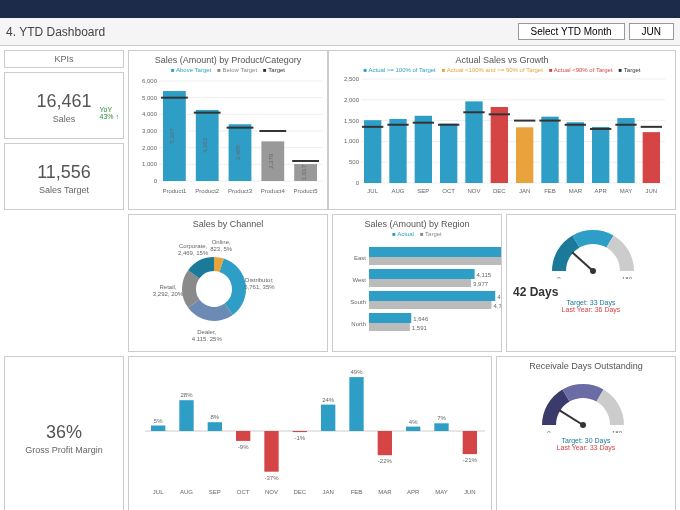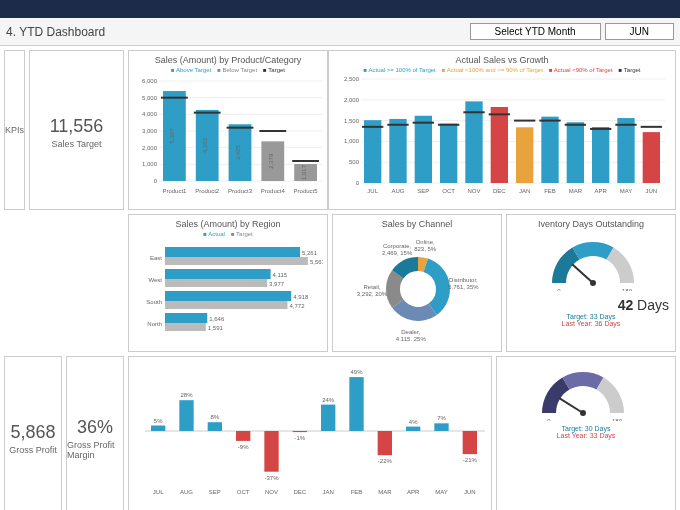--- a/index.html
+++ b/index.html
@@ -1,55 +1,60 @@
 <!DOCTYPE html>
 <html><head>
 <meta charset="utf-8">
 <style>
   * { box-sizing: border-box; margin: 0; padding: 0; }
   html, body { width: 680px; height: 510px; font-family: Arial, sans-serif; background: #fff; color: #333; }
   .topbar { height: 18px; background: #1c2b4a; }
   .header { height: 28px; border-bottom: 1px solid #ccc; display: flex; align-items: center; padding: 0 6px; background: #f5f5f5; }
   .header .title { font-size: 12px; color: #444; flex: 1; }
-  .header .btn { font-size: 10px; padding: 2px 24px; border: 1px solid #999; background: #fff; margin-left: 4px; cursor: pointer; }
+  .header .btn { font-size: 10px; padding: 2px 12px; border: 1px solid #999; background: #fff; margin-left: 4px; cursor: pointer; }
   .grid { display: grid; grid-template-columns: 120px 1fr; grid-template-rows: 160px 138px 160px; gap: 4px; padding: 4px; height: 464px; }
   .panel { border: 1px solid #ccc; background: #fff; padding: 4px 6px; overflow: hidden; position: relative; }
-  .kpi-col { display: flex; flex-direction: row; gap: 4px; }
+  .kpi-col { display: flex; flex-direction: column; gap: 4px; }
   .kpi-box { border: 1px solid #ccc; flex: 1; display: flex; flex-direction: column; align-items: center; justify-content: center; position: relative; }
   .kpi-title { font-size: 9px; color: #666; border-bottom: 1px solid #ccc; width: 100%; text-align: center; padding: 2px 0; }
   .kpi-val { font-size: 18px; font-weight: 400; color: #555; margin-top: 4px; }
   .kpi-label { font-size: 9px; color: #666; margin-top: 2px; }
   .kpi-yoy { position: absolute; right: 4px; top: 50%; font-size: 7px; color: #2d8a3e; }
   .section-title { font-size: 9px; color: #555; text-align: center; margin-bottom: 2px; }
   .row2 { display: grid; grid-template-columns: 200px 1fr; gap: 0; }
   .row3 { display: grid; grid-template-columns: 200px 170px 1fr; gap: 4px; }
   .row4 { display: grid; grid-template-columns: 1fr 180px; gap: 4px; }
   svg text { font-size: 6px; fill: #666; }
   .legend { font-size: 6px; color: #555; display: flex; gap: 6px; justify-content: center; margin-bottom: 2px; flex-wrap: wrap; }
   .legend span::before { content: "■ "; }
-  .gauge-label { font-size: 14px; text-align: right; margin-top: 2px; }
+  .gauge-label { font-size: 12px; text-align: left; margin-top: 2px; font-weight: bold; }
   .gauge-sub { font-size: 7px; text-align: center; }
   .donut-center { font-size: 10px; font-weight: bold; fill: #333; text-anchor: middle; }
 </style>
 </head>
 <body>
 
 <div class="topbar"></div>
 
 <div class="header">
   <div class="title">4. YTD Dashboard</div>
   <button class="btn">Select YTD Month</button>
   <button class="btn">JUN</button>
 </div>
 
 <div class="grid">
 
   <div class="kpi-col">
     <div class="kpi-box" style="flex:0 0 18px;">
       <div class="kpi-title" style="border:none">KPIs</div>
+    </div>
+    <div class="kpi-box">
+      <div class="kpi-val">16,461</div>
+      <div class="kpi-yoy"><span>YoY</span><br><span>43% ↑</span></div>
+      <div class="kpi-label">Sales</div>
     </div>
     <div class="kpi-box">
       <div class="kpi-val">11,556</div>
       <div class="kpi-label">Sales Target</div>
     </div>
   </div>
 
   <div class="row2">
     <div class="panel">
       <div class="section-title">Sales (Amount) by Product/Category</div>
@@ -154,20 +159,40 @@
           <text x="316.3333333333333" y="118" text-anchor="middle">JUN</text>
         </svg>
     </div>
   </div>
 
   <div class="kpi-col">
   </div>
 
   <div class="row3">
     <div class="panel">
+      <div class="section-title">Sales by Channel</div>
+      <svg width="158" height="110" id="svg-channel">
+          <path d="M79,26 A32,32 0 0 1 88.88854381999832,27.566191478555087 L84.56230589874906,40.880982706687234 A18,18 0 0 0 79,40 Z" fill="#e8a33d"></path>
+          <text x="86.19598539185063" y="12.566336332623663" text-anchor="middle">Online,</text>
+          <text x="86.19598539185063" y="19.566336332623663" text-anchor="middle">823, 5%</text>
+          <path d="M88.88854381999832,27.566191478555087 A32,32 0 0 1 97.80912807335915,83.88854381999832 L89.58013454126451,72.56230589874906 A18,18 0 0 0 84.56230589874906,40.880982706687234 Z" fill="#2e9ec7"></path>
+          <text x="124.43366366737634" y="50.80401460814938" text-anchor="middle">Distributor,</text>
+          <text x="124.43366366737634" y="57.80401460814938" text-anchor="middle">5,761, 35%</text>
+          <path d="M97.80912807335915,83.88854381999832 A32,32 0 0 1 53.11145618000168,76.80912807335915 L64.43769410125094,68.58013454126451 A18,18 0 0 0 89.58013454126451,72.56230589874906 Z" fill="#6b8bb5"></path>
+          <text x="71.80401460814937" y="103.43366366737632" text-anchor="middle">Dealer,</text>
+          <text x="71.80401460814937" y="110.43366366737632" text-anchor="middle">4,115, 25%</text>
+          <path d="M53.11145618000168,76.80912807335915 A32,32 0 0 1 53.11145618000168,39.19087192664087 L64.43769410125094,47.41986545873549 A18,18 0 0 0 64.43769410125094,68.58013454126451 Z" fill="#8a8a8a"></path>
+          <text x="33" y="58.00000000000001" text-anchor="middle">Retail,</text>
+          <text x="33" y="65" text-anchor="middle">3,292, 20%</text>
+          <path d="M53.11145618000168,39.19087192664087 A32,32 0 0 1 79,26 L79,40 A18,18 0 0 0 64.43769410125094,47.41986545873549 Z" fill="#1b7a99"></path>
+          <text x="58.11643701198084" y="17.01369988733508" text-anchor="middle">Corporate,</text>
+          <text x="58.11643701198084" y="24.01369988733508" text-anchor="middle">2,469, 15%</text>
+        </svg>
+    </div>
+    <div class="panel">
       <div class="section-title">Sales (Amount) by Region</div>
       <div class="legend">
         <span style="color:#2e9ec7">Actual</span>
         <span style="color:#888">Target</span>
       </div>
       <svg width="188" height="100" id="svg-region">
           <rect x="30" y="8" width="135.03233333333333" height="10" fill="#2e9ec7"></rect>
           <rect x="30" y="18" width="142.88633333333334" height="8" fill="#bbb"></rect>
           <text x="167.03233333333333" y="16">5,261</text>
           <text x="174.88633333333334" y="25">5,567</text>
@@ -183,61 +208,36 @@
           <text x="154.48133333333334" y="69">4,772</text>
           <text x="27" y="65" text-anchor="end">South</text>
           <rect x="30" y="74" width="42.24733333333333" height="10" fill="#2e9ec7"></rect>
           <rect x="30" y="84" width="40.83566666666667" height="8" fill="#bbb"></rect>
           <text x="74.24733333333333" y="82">1,646</text>
           <text x="72.83566666666667" y="91">1,591</text>
           <text x="27" y="87" text-anchor="end">North</text>
         </svg>
     </div>
     <div class="panel">
-      <div class="section-title">Sales by Channel</div>
-      <svg width="158" height="110" id="svg-channel">
-          <path d="M79,26 A32,32 0 0 1 88.88854381999832,27.566191478555087 L84.56230589874906,40.880982706687234 A18,18 0 0 0 79,40 Z" fill="#e8a33d"></path>
-          <text x="86.19598539185063" y="12.566336332623663" text-anchor="middle">Online,</text>
-          <text x="86.19598539185063" y="19.566336332623663" text-anchor="middle">823, 5%</text>
-          <path d="M88.88854381999832,27.566191478555087 A32,32 0 0 1 97.80912807335915,83.88854381999832 L89.58013454126451,72.56230589874906 A18,18 0 0 0 84.56230589874906,40.880982706687234 Z" fill="#2e9ec7"></path>
-          <text x="124.43366366737634" y="50.80401460814938" text-anchor="middle">Distributor,</text>
-          <text x="124.43366366737634" y="57.80401460814938" text-anchor="middle">5,761, 35%</text>
-          <path d="M97.80912807335915,83.88854381999832 A32,32 0 0 1 53.11145618000168,76.80912807335915 L64.43769410125094,68.58013454126451 A18,18 0 0 0 89.58013454126451,72.56230589874906 Z" fill="#6b8bb5"></path>
-          <text x="71.80401460814937" y="103.43366366737632" text-anchor="middle">Dealer,</text>
-          <text x="71.80401460814937" y="110.43366366737632" text-anchor="middle">4,115, 25%</text>
-          <path d="M53.11145618000168,76.80912807335915 A32,32 0 0 1 53.11145618000168,39.19087192664087 L64.43769410125094,47.41986545873549 A18,18 0 0 0 64.43769410125094,68.58013454126451 Z" fill="#8a8a8a"></path>
-          <text x="33" y="58.00000000000001" text-anchor="middle">Retail,</text>
-          <text x="33" y="65" text-anchor="middle">3,292, 20%</text>
-          <path d="M53.11145618000168,39.19087192664087 A32,32 0 0 1 79,26 L79,40 A18,18 0 0 0 64.43769410125094,47.41986545873549 Z" fill="#1b7a99"></path>
-          <text x="58.11643701198084" y="17.01369988733508" text-anchor="middle">Corporate,</text>
-          <text x="58.11643701198084" y="24.01369988733508" text-anchor="middle">2,469, 15%</text>
-        </svg>
-    </div>
-    <div class="panel">
-      <div class="section-title">Iventory Days Outstanding</div>
       <svg width="160" height="60" id="svg-inv">
           <path d="M46,52.00000000000001 A34,34 0 0 1 62.999999999999986,22.555136271329097" stroke="#1b7a99" stroke-width="14" fill="none"></path>
           <path d="M62.999999999999986,22.555136271329097 A34,34 0 0 1 97,22.555136271329086" stroke="#2e9ec7" stroke-width="14" fill="none"></path>
           <path d="M97,22.555136271329086 A34,34 0 0 1 114,51.99999999999999" stroke="#ccc" stroke-width="14" fill="none"></path>
           <line x1="80" y1="52" x2="59.19194488663296" y2="33.26434302195197" stroke="#333" stroke-width="2"></line>
           <circle cx="80" cy="52" r="3" fill="#333"></circle>
           <text x="46" y="62" text-anchor="middle">0</text>
           <text x="114" y="62" text-anchor="middle">180</text>
         </svg>
       <div class="gauge-label"><b>42</b> <span>Days</span></div>
       <div class="gauge-sub" style="color:#1b7a99">Target: 33 Days</div>
       <div class="gauge-sub" style="color:#d64545">Last Year: 36 Days</div>
     </div>
   </div>
 
   <div class="kpi-col">
-    <div class="kpi-box">
-      <div class="kpi-val">5,868</div>
-      <div class="kpi-label">Gross Profit</div>
-    </div>
     <div class="kpi-box">
       <div class="kpi-val">36%</div>
       <div class="kpi-label">Gross Profit Margin</div>
     </div>
   </div>
 
   <div class="row4">
     <div class="panel">
       <svg width="350" height="135" id="svg-growth">
           <line x1="10" x2="350" y1="70" y2="70" stroke="#ccc"></line>
@@ -273,20 +273,21 @@
           <text x="278.1666666666667" y="133" text-anchor="middle">APR</text>
           <rect x="299.3333333333333" y="62.3" width="14.333333333333332" height="7.700000000000001" fill="#2e9ec7"></rect>
           <text x="306.5" y="59.3" text-anchor="middle">7%</text>
           <text x="306.5" y="133" text-anchor="middle">MAY</text>
           <rect x="327.66666666666663" y="70" width="14.333333333333332" height="23.1" fill="#d64545"></rect>
           <text x="334.8333333333333" y="101.1" text-anchor="middle">-21%</text>
           <text x="334.8333333333333" y="133" text-anchor="middle">JUN</text>
         </svg>
     </div>
     <div class="panel">
+      <div class="section-title">Receivale Days Outstanding</div>
       <svg width="160" height="60" id="svg-recv">
           <path d="M46,52.00000000000001 A34,34 0 0 1 62.999999999999986,22.555136271329097" stroke="#3b3b6b" stroke-width="14" fill="none"></path>
           <path d="M62.999999999999986,22.555136271329097 A34,34 0 0 1 97,22.555136271329086" stroke="#6b6ba5" stroke-width="14" fill="none"></path>
           <path d="M97,22.555136271329086 A34,34 0 0 1 114,51.99999999999999" stroke="#ccc" stroke-width="14" fill="none"></path>
           <line x1="80" y1="52" x2="56.254653307620075" y2="37.162260601470265" stroke="#333" stroke-width="2"></line>
           <circle cx="80" cy="52" r="3" fill="#333"></circle>
           <text x="46" y="62" text-anchor="middle">0</text>
           <text x="114" y="62" text-anchor="middle">180</text>
         </svg>
       <div class="gauge-sub" style="color:#1b7a99">Target: 30 Days</div>

